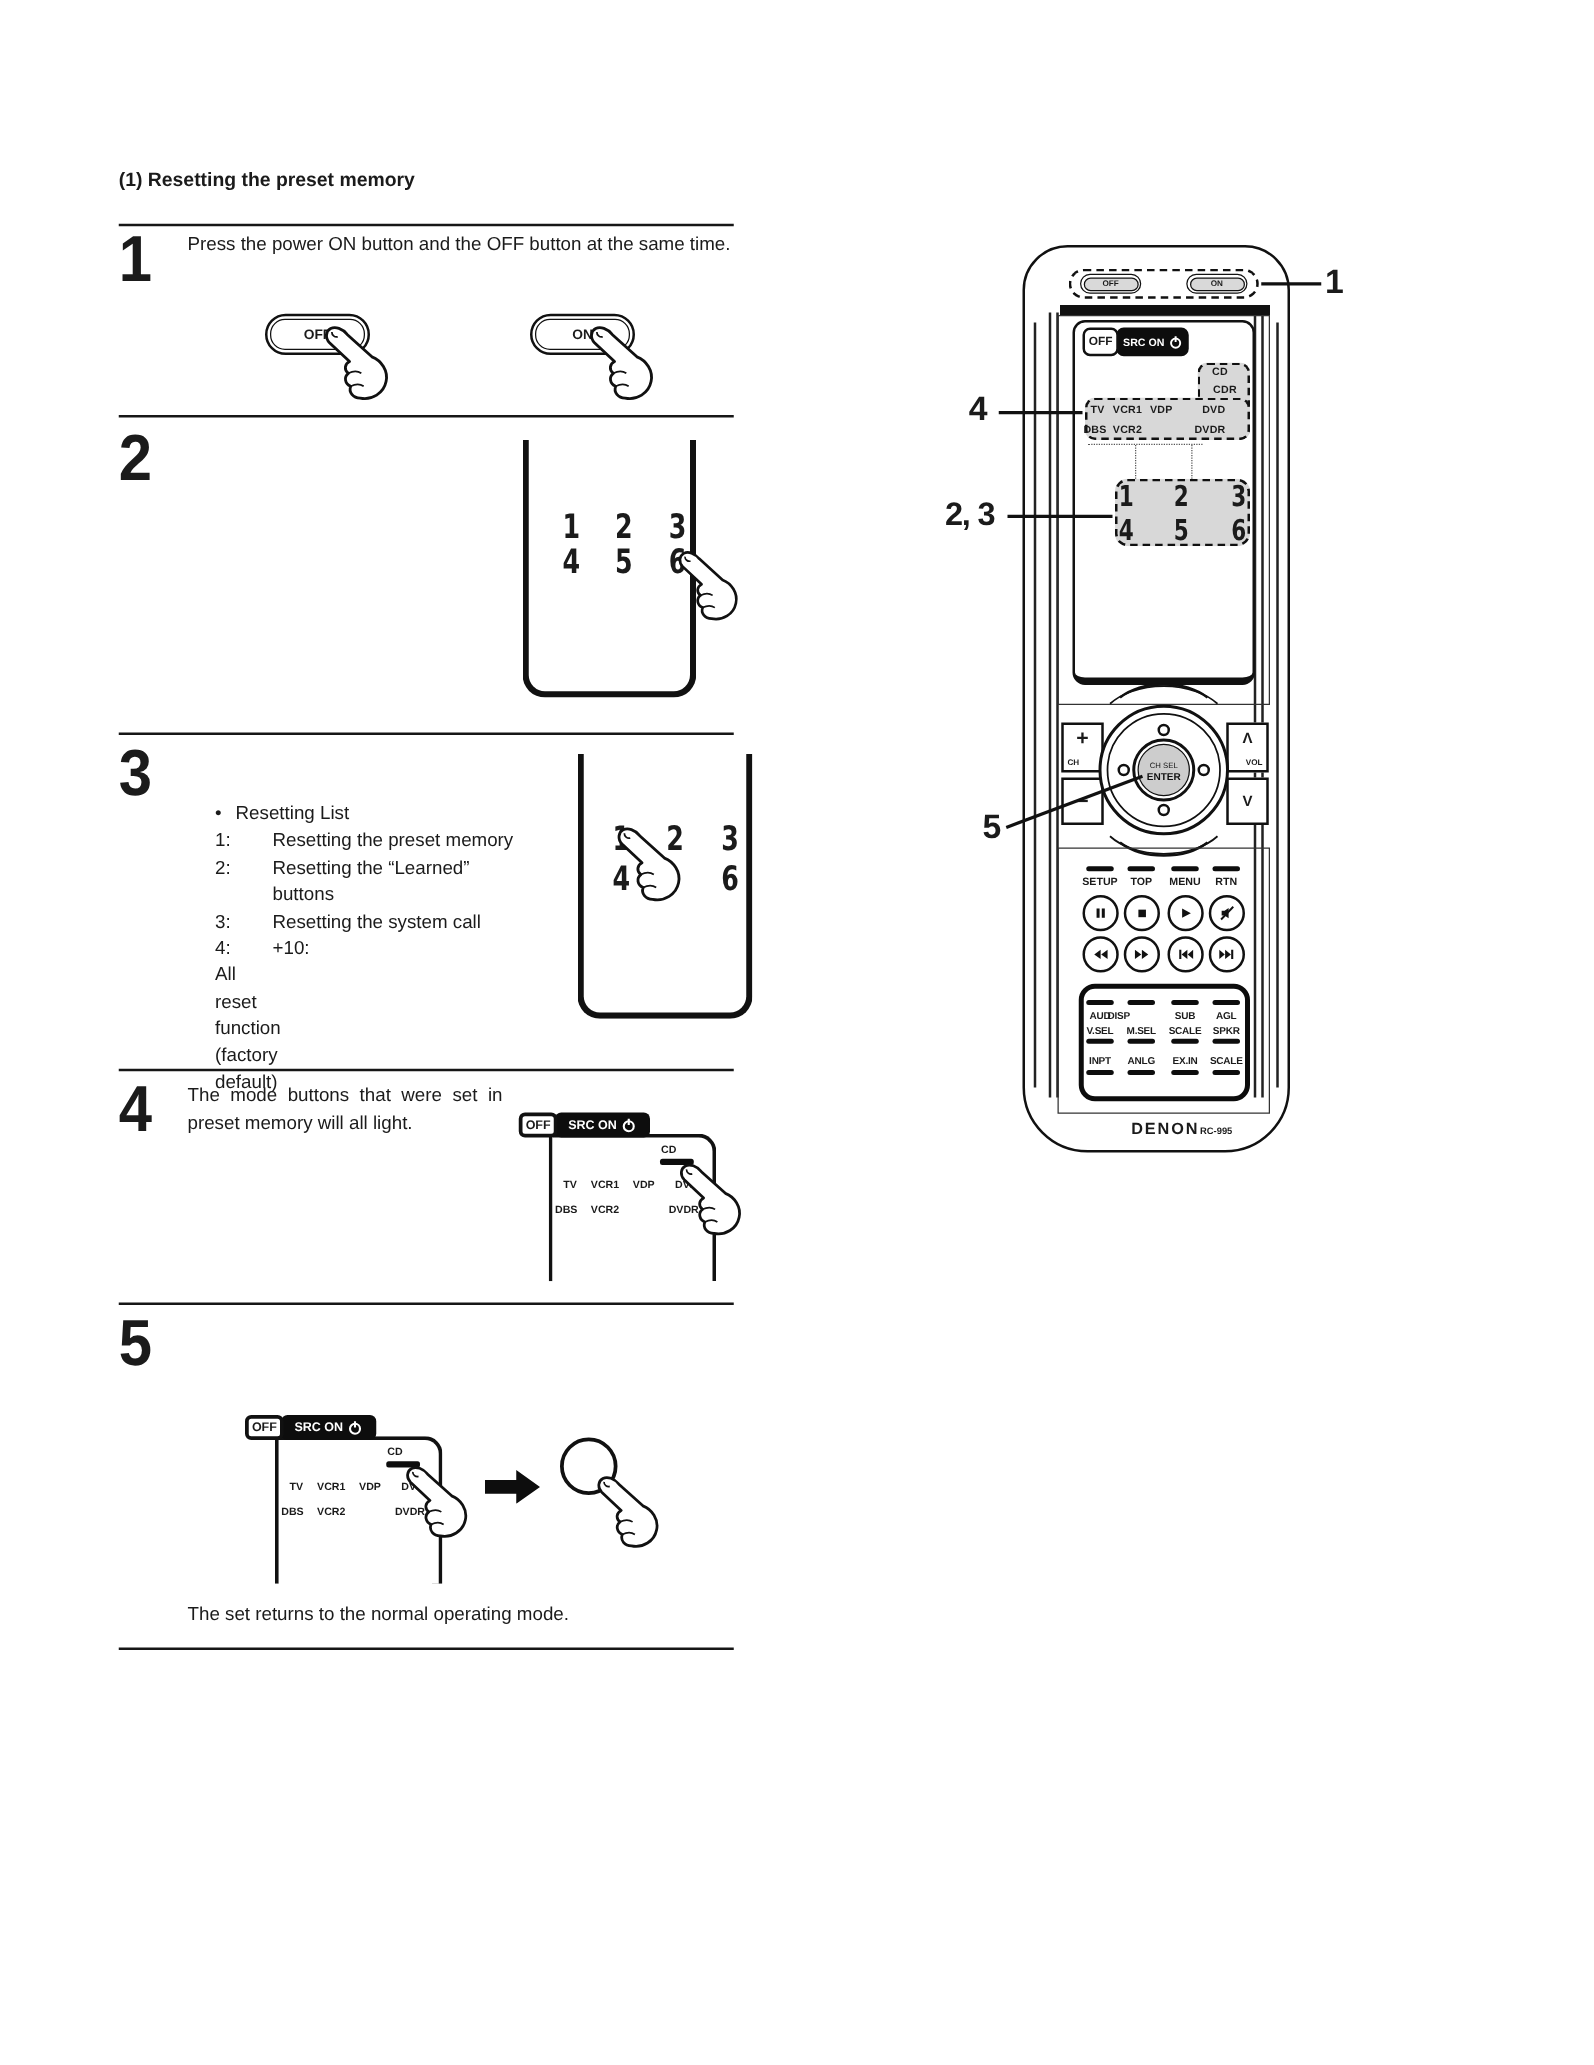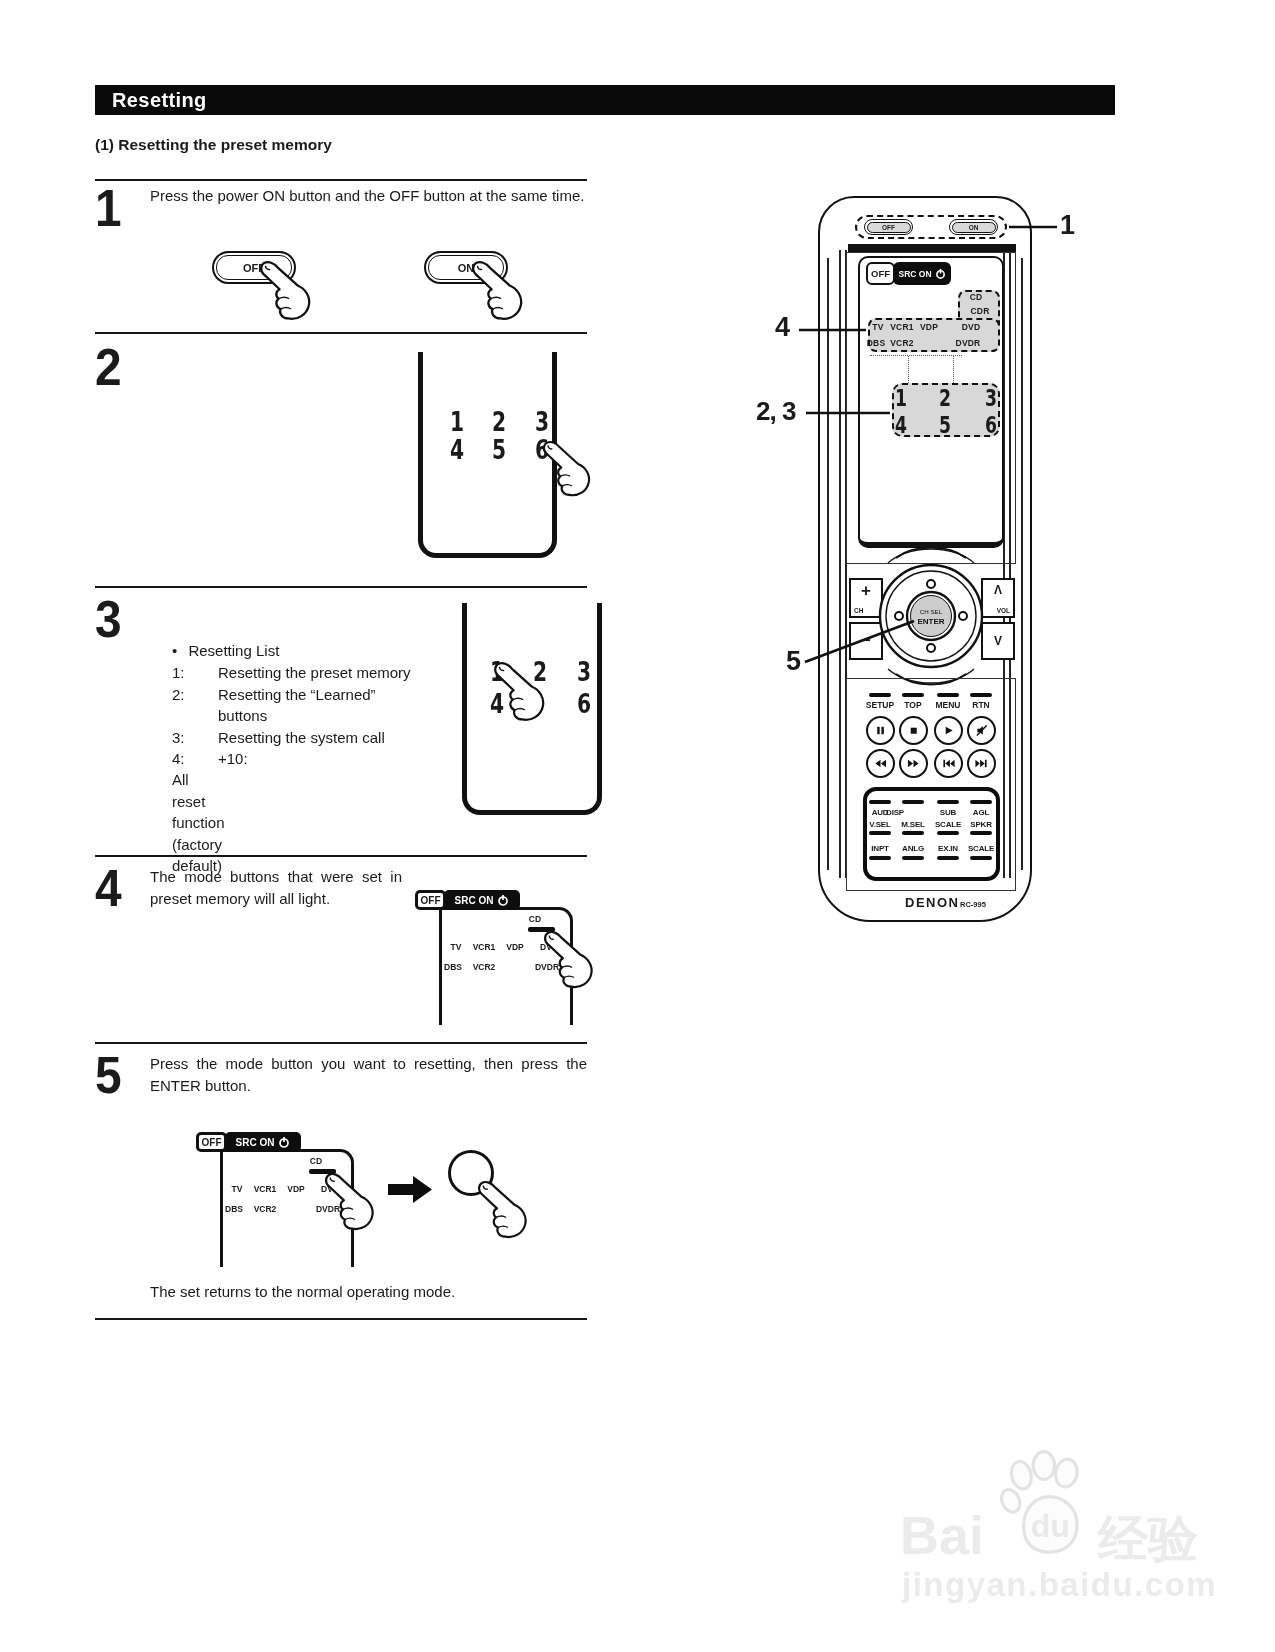--- a/index.html
+++ b/index.html
@@ -50,41 +50,37 @@
     </g>
     <g id="pwr">
       <circle cx="6" cy="7" r="4" fill="none" stroke="#fff" stroke-width="1.7"></circle>
       <line x1="6" y1="1" x2="6" y2="6" stroke="#fff" stroke-width="1.7"></line>
     </g>
   </defs>
 </svg>
 
 <div class="page">
 
-  <div class="x hbar">
-    <span>Resetting</span>
-  </div>
   <div class="x sect">(1) Resetting the preset memory</div>
 
   <div class="x rule" style="top:179px"></div>
   <div class="x rule" style="top:332px"></div>
   <div class="x rule" style="top:586px"></div>
   <div class="x rule" style="top:855px"></div>
   <div class="x rule" style="top:1042px"></div>
   <div class="x rule" style="top:1318px"></div>
 
   <div class="x stepnum" style="left:95px;top:182px">1</div>
   <div class="x stepnum" style="left:95px;top:341px">2</div>
   <div class="x stepnum" style="left:95px;top:593px">3</div>
   <div class="x stepnum" style="left:95px;top:862px">4</div>
   <div class="x stepnum" style="left:95px;top:1049px">5</div>
 
   <div class="x stext" style="left:150px;top:185px;width:437px">Press the power ON button and the OFF button at the same time.</div>
   <div class="x stext" style="left:150px;top:866px;width:252px">The mode buttons that were set in preset memory will all light.</div>
-  <div class="x stext" style="left:150px;top:1053px;width:437px">Press the mode button you want to resetting, then press the ENTER button.</div>
   <div class="x" style="left:150px;top:1283px;font-size:15px">The set returns to the normal operating mode.</div>
 
   <div class="x" style="left:172px;top:640px;width:280px;font-size:15px;line-height:21.4px">
     <div style="margin-bottom:1px">
       <span>•</span>
       <span style="margin-left:7px">Resetting List</span>
     </div>
     <div style="display:grid;grid-template-columns:46px 208px">
       <div>1:</div>
       <div>Resetting the preset memory</div>
@@ -374,27 +370,14 @@
   <div class="callout" style="left:775px;top:312px;font-size:27px">4</div>
   <div class="callout" style="left:756px;top:396px;font-size:26px">2, 3</div>
   <div class="callout" style="left:786px;top:646px;font-size:27px">5</div>
   <svg class="x" style="left:700px;top:180px" width="400" height="560" viewBox="0 0 400 560">
     <line x1="309" y1="47" x2="357" y2="47" stroke="#111" stroke-width="2.6"></line>
     <line x1="99" y1="150" x2="166" y2="150" stroke="#111" stroke-width="2.6"></line>
     <line x1="106" y1="233" x2="190" y2="233" stroke="#111" stroke-width="2.6"></line>
     <line x1="105" y1="482" x2="214" y2="441" stroke="#111" stroke-width="2.6"></line>
   </svg>
 
-  <div class="x" style="left:900px;top:1448px;width:320px;height:170px">
-    <div class="x wm" style="left:0px;top:56px;font-size:54px;font-weight:bold">Bai</div>
-    <svg class="x" style="left:100px;top:0px" width="92" height="110" viewBox="0 0 86 100">
-      <ellipse cx="20" cy="24" rx="9" ry="13" transform="rotate(-14 20 24)" fill="#fcfcfc" stroke="#e3e3e3" stroke-width="3"></ellipse>
-      <ellipse cx="41" cy="15" rx="10" ry="13" fill="#fcfcfc" stroke="#e3e3e3" stroke-width="3"></ellipse>
-      <ellipse cx="62" cy="22" rx="10" ry="13" transform="rotate(12 62 22)" fill="#fcfcfc" stroke="#e3e3e3" stroke-width="3"></ellipse>
-      <ellipse cx="10" cy="48" rx="8" ry="11" transform="rotate(-24 10 48)" fill="#fcfcfc" stroke="#e3e3e3" stroke-width="3"></ellipse>
-      <path d="M22 72 C22 54 34 44 46 44 C60 44 72 55 72 70 C72 86 62 96 46 96 C32 96 22 88 22 72 Z" fill="#fcfcfc" stroke="#e3e3e3" stroke-width="3"></path>
-      <text x="47" y="82" text-anchor="middle" font-size="30" font-weight="bold" fill="#e9e9e9" font-family="Liberation Sans, sans-serif">du</text>
-    </svg>
-    <div class="x wm" style="left:198px;top:58px;font-size:50px;font-weight:bold">经验</div>
-    <div class="x wm" style="left:2px;top:118px;font-size:33px;font-weight:bold;letter-spacing:1.5px">jingyan.baidu.com</div>
-  </div>
 
 </div>
 
 </body></html>

